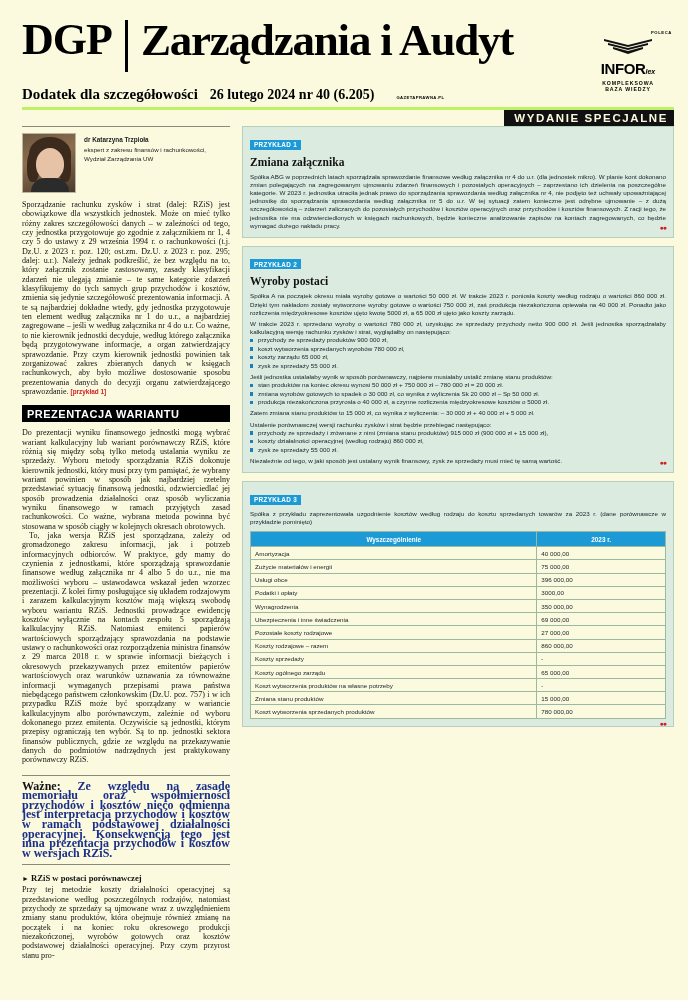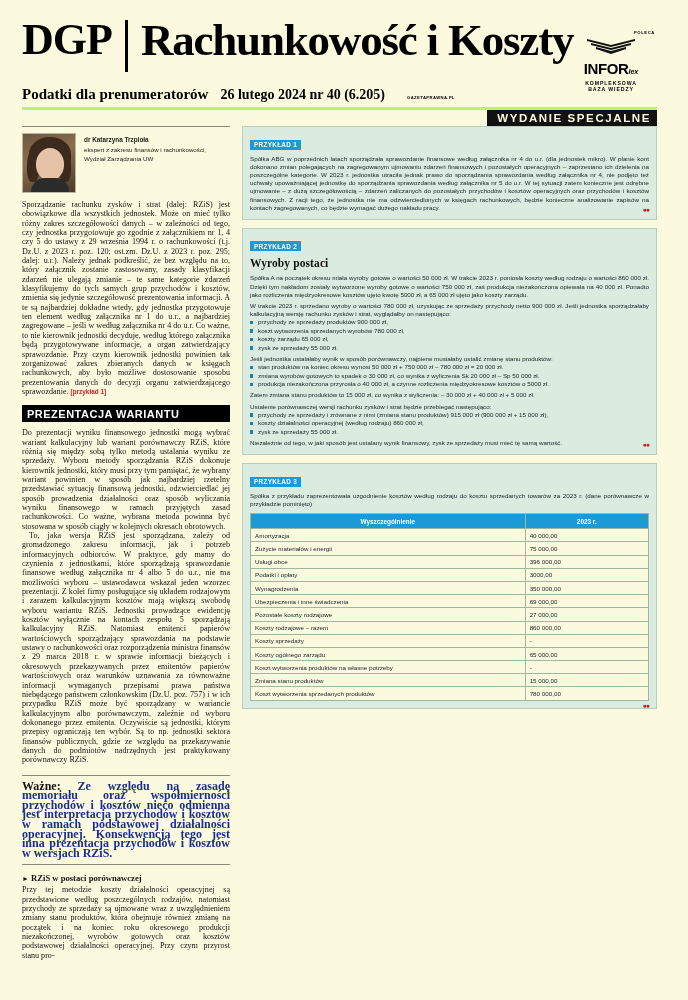--- a/index.html
+++ b/index.html
@@ -5,21 +5,21 @@
   * { box-sizing: border-box; }
   html, body { margin:0; padding:0; }
   body {
     width: 688px; height: 1000px;
     background: #fbfadf;
     font-family: "Liberation Serif", serif;
     color: #111;
     overflow: hidden;
     position: relative;
   }
-  .page { width:688px; height:984px; padding: 18px 31px 8px 22px; position:relative; }
+  .page { width:688px; height:984px; padding: 18px 14px 8px 22px; position:relative; }
 
   
   .masthead { position:relative; height: 92px; }
   .mast-row { display:flex; align-items:flex-start; }
   .dgp {
     font-family: "Liberation Serif", serif;
     font-weight: bold; font-size: 44px; line-height: 44px;
     letter-spacing: -1px; color:#000;
   }
   .mast-divider { width:3px; background:#000; margin: 2px 13px 0 13px; height: 52px; }
@@ -131,25 +131,25 @@
 </style>
 </head>
 <body>
 
 <div class="page">
 
   <div class="masthead">
     <div class="mast-row">
       <div class="dgp">DGP</div>
       <div class="mast-divider"></div>
-      <div class="mast-title">Rachunkowość i Koszty</div>
+      <div class="mast-title">Zarządzania i Audyt</div>
     </div>
 
     <div class="sub-row">
-      <span class="sub-title">Podatki dla prenumeratorów</span>
+      <span class="sub-title">Dodatek dla szczegółowości</span>
       <span class="issue">26 lutego 2024 nr 40 (6.205)</span>
       <span class="siteurl">GAZETAPRAWNA.PL</span>
     </div>
 
     <div class="infor-block">
       <div class="poleca">POLECA</div>
       <svg class="infor-bird" width="52" height="20" viewBox="0 0 52 20">
         <path d="M2 3 L26 9 L50 3 L50 5 L26 11 L2 5 Z" fill="#111"></path>
         <path d="M6 7 L26 12 L46 7 L46 9 L26 14 L6 9 Z" fill="#111"></path>
         <path d="M11 11 L26 15 L41 11 L41 13 L26 18 L11 13 Z" fill="#111"></path>
@@ -204,20 +204,21 @@
       <div class="sub-head"><span class="tri">►</span> <span>RZiS w postaci porównawczej</span></div>
       <div class="body-text">
         <p class="first">Przy tej metodzie koszty działalności operacyjnej są przedstawione według poszczególnych rodzajów, natomiast przychody ze sprzedaży są ujmowane wraz z uwzględnieniem zmiany stanu produktów, która obejmuje również zmianę na początek i na koniec roku okresowego produkcji niezakończonej, wyrobów gotowych oraz kosztów podstawowej działalności operacyjnej. Przy czym przyrost stanu pro-</p>
       </div>
     </div>
 
     <div class="col-right">
 
       <div class="ex-box">
         <div class="ex-tag">PRZYKŁAD 1</div>
+        <div class="ex-title">Zmiana załącznika</div>
         <div class="ex-text">
           <p>Spółka ABG w poprzednich latach sporządzała sprawozdanie finansowe według załącznika nr 4 do u.r. (dla jednostek mikro). W planie kont dokonano zmian polegających na zagregowanym ujmowaniu zdarzeń finansowych i pozostałych operacyjnych – zaprzestano ich dzielenia na poszczególne kategorie. W 2023 r. jednostka utraciła jednak prawo do sporządzania sprawozdania według załącznika nr 4, nie podjęto też uchwały upoważniającej jednostkę do sporządzania sprawozdania według załącznika nr 5 do u.r. W tej sytuacji zatem konieczne jest odrębne ujmowanie – z dużą szczegółowością – zdarzeń zaliczanych do pozostałych przychodów i kosztów operacyjnych oraz przychodów i kosztów finansowych. Z racji tego, że jednostka nie ma odzwierciedlonych w księgach rachunkowych, będzie konieczne analizowanie zapisów na kontach zagregowanych, co będzie wymagać dużego nakładu pracy.</p>
         </div>
         <div class="end-mark">●●</div>
       </div>
 
       <div class="ex-box">
         <div class="ex-tag">PRZYKŁAD 2</div>
         <div class="ex-title">Wyroby postaci</div>
         <div class="ex-text">

